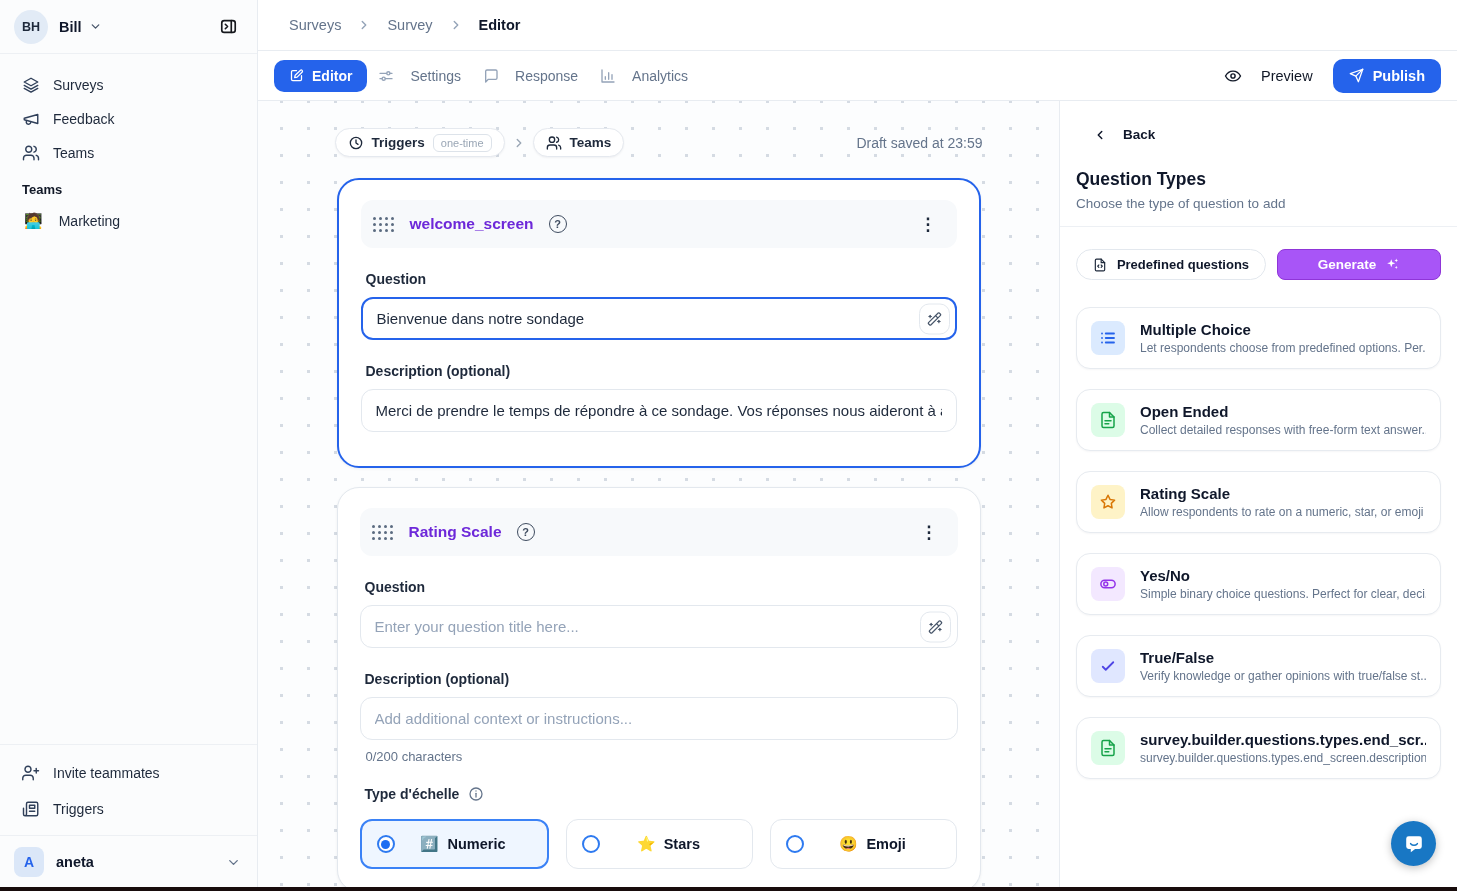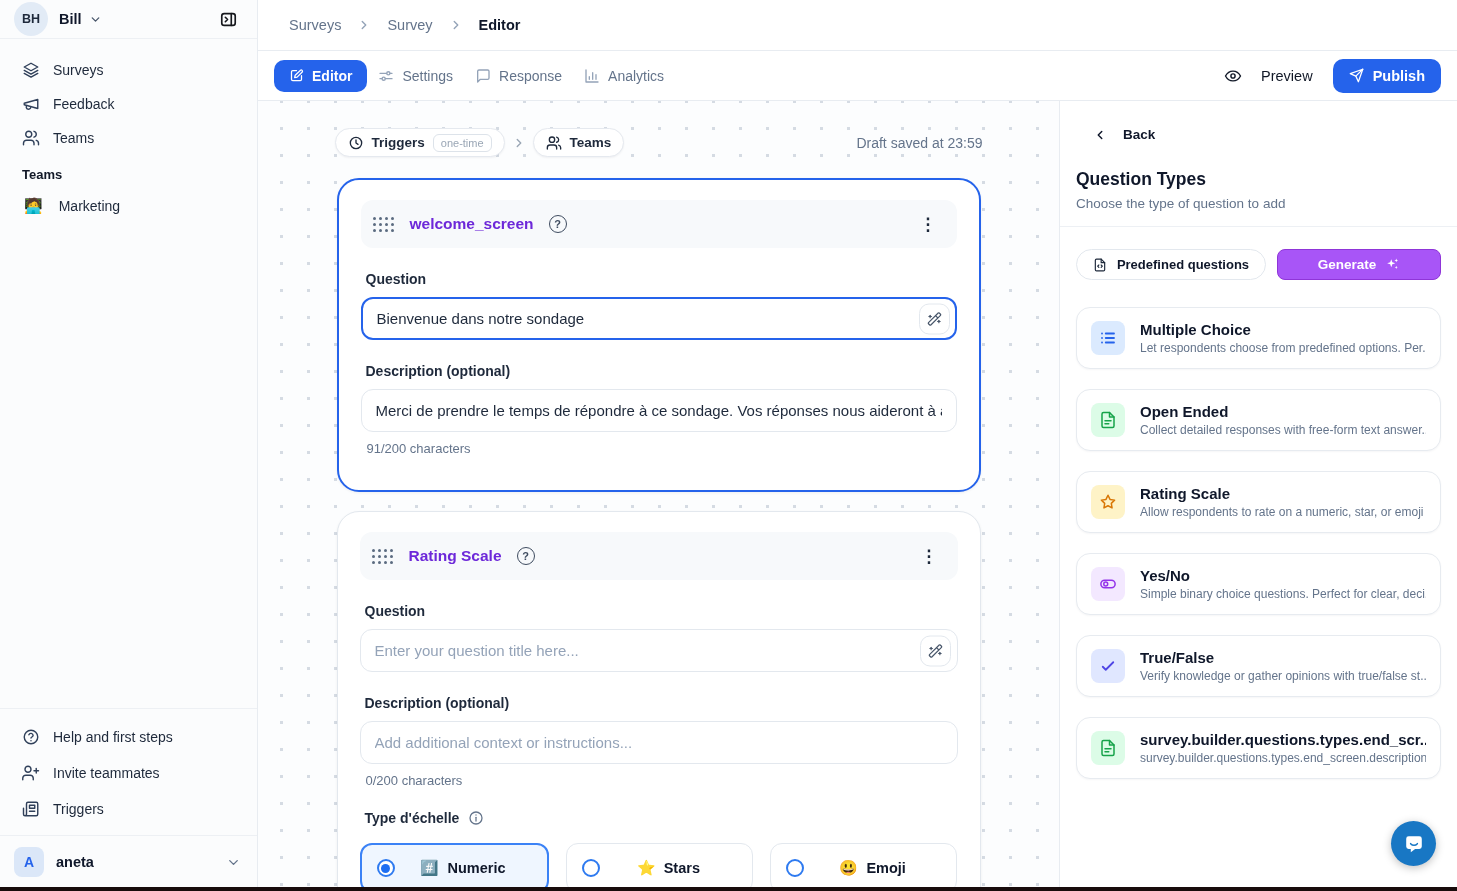--- a/index.html
+++ b/index.html
@@ -2,21 +2,21 @@
 <html><head>
 <meta charset="utf-8">
 <style>
   * { margin:0; padding:0; box-sizing:border-box; }
   html,body { width:1457px; height:891px; }
   body { font-family:"Liberation Sans", sans-serif; display:flex; background:#fff; color:#0f172a; overflow:hidden; position:relative; }
   svg { display:block; }
 
   
   .sidebar { width:258px; min-width:258px; background:#fbfcfd; border-right:1px solid #e8ecf1; display:flex; flex-direction:column; }
-  .sb-header { height:39px; display:flex; align-items:center; padding:8px 14px; border-bottom:1px solid #edf0f4; }
+  .sb-header { height:54px; display:flex; align-items:center; padding:8px 14px; border-bottom:1px solid #edf0f4; }
   .ws-avatar { width:34px; height:34px; border-radius:50%; background:#e2ebf6; color:#1e293b; font-size:12.5px; font-weight:700; display:flex; align-items:center; justify-content:center; }
   .ws-name { margin-left:11px; font-size:14.5px; font-weight:700; color:#0f172a; }
   .ws-chev { margin-left:7px; color:#475569; }
   .sb-collapse { margin-left:auto; width:30px; height:30px; border:none; background:transparent; color:#16181d; display:flex; align-items:center; justify-content:center; cursor:pointer; border-radius:8px; }
   .sb-nav { padding:14px 12px 0 12px; }
   .sb-item { height:34px; display:flex; align-items:center; gap:13px; padding:0 10px; border-radius:8px; font-size:14px; color:#1e293b; cursor:pointer; }
   .sb-item .ic { color:#30405a; display:flex; }
   .sb-label { font-size:13px; font-weight:700; color:#111827; padding:12px 10px 7px 10px; }
   .sb-team { height:34px; display:flex; align-items:center; gap:16px; padding:0 12px; font-size:14px; color:#1e293b; cursor:pointer; }
   .sb-team .emj { font-size:15px; }
@@ -30,21 +30,21 @@
 
   
   .main { flex:1; display:flex; flex-direction:column; min-width:0; }
   .topbar { height:51px; background:#fff; border-bottom:1px solid #e8ecf1; display:flex; align-items:center; padding:0 24px 0 31px; }
   .crumb { font-size:14.5px; color:#64748b; cursor:pointer; }
   .crumb.current { color:#0f172a; font-weight:600; cursor:default; }
   .crumb-sep { color:#94a3b8; margin:0 16px; display:flex; }
 
   .toolbar { height:50px; background:#fff; border-bottom:1px solid #e8ecf1; display:flex; align-items:center; padding:0 16px; }
   .tab-active { display:flex; align-items:center; gap:8px; background:#2563eb; color:#fff; border:none; border-radius:10px; padding:8px 15px; font-size:14px; font-weight:600; font-family:inherit; cursor:pointer; }
-  .tab { display:flex; align-items:center; gap:8px; background:transparent; border:none; color:#64748b; font-size:14px; font-weight:500; font-family:inherit; padding:8px 11px; cursor:pointer; }
+  .tab { display:flex; align-items:center; gap:16px; background:transparent; border:none; color:#64748b; font-size:14px; font-weight:500; font-family:inherit; padding:8px 11px; cursor:pointer; }
   .tab .ic { color:#94a3b8; display:flex; }
   .tb-spacer { flex:1; }
   .preview-btn { display:flex; align-items:center; gap:19px; background:transparent; border:none; color:#111827; font-size:14.5px; font-weight:500; font-family:inherit; margin-right:20px; cursor:pointer; }
   .publish-btn { display:flex; align-items:center; gap:9px; background:#2563eb; border:none; color:#fff; border-radius:10px; padding:9px 16px; font-size:14.5px; font-weight:600; font-family:inherit; cursor:pointer; }
 
   .content { flex:1; display:flex; min-height:0; }
 
   
   .canvas { flex:1; position:relative; overflow:hidden; background-color:#fcfdfe;
     background-image:radial-gradient(circle, #d5dbe3 1.5px, transparent 1.6px);
@@ -172,30 +172,20 @@
       <span>Marketing</span>
     </div>
   </nav>
 
   <div class="sb-spacer"></div>
 
   <div class="sb-footer">
     <div class="sb-item">
       <span class="ic">
         <svg width="18" height="18" viewBox="0 0 24 24" fill="none" stroke="currentColor" stroke-width="1.9" stroke-linecap="round" stroke-linejoin="round">
-            <circle cx="12" cy="12" r="9"></circle>
-            <path d="M9.2 9a2.9 2.9 0 0 1 5.6 1c0 1.9-2.8 2-2.8 3.4"></path>
-            <line x1="12" y1="16.8" x2="12" y2="16.9"></line>
-          </svg>
-      </span>
-      <span>Help and first steps</span>
-    </div>
-    <div class="sb-item">
-      <span class="ic">
-        <svg width="18" height="18" viewBox="0 0 24 24" fill="none" stroke="currentColor" stroke-width="1.9" stroke-linecap="round" stroke-linejoin="round">
             <path d="M15 21v-2a4 4 0 0 0-4-4H5a4 4 0 0 0-4 4v2"></path>
             <circle cx="8" cy="7" r="4"></circle>
             <line x1="19" y1="6" x2="19" y2="12"></line>
             <line x1="22" y1="9" x2="16" y2="9"></line>
           </svg>
       </span>
       <span>Invite teammates</span>
     </div>
     <div class="sb-item">
       <span class="ic">
@@ -365,21 +355,20 @@
                 <path d="M7 8H3"></path>
                 <path d="M19 14v4"></path>
                 <path d="M21 16h-4"></path>
               </svg>
           </button>
         </div>
         <div class="fld-label">Description (optional)</div>
         <div class="inp-wrap">
           <input class="inp" style="padding-right: 14px;" type="text" value="Merci de prendre le temps de répondre à ce sondage. Vos réponses nous aideront à améliorer">
         </div>
-        <div class="char-count">91/200 characters</div>
       </section>
 
       <section class="qcard plain">
         <div class="card-head">
           <span class="grip">
               <i></i>
               <i></i>
               <i></i>
               <i></i>
               <i></i>

